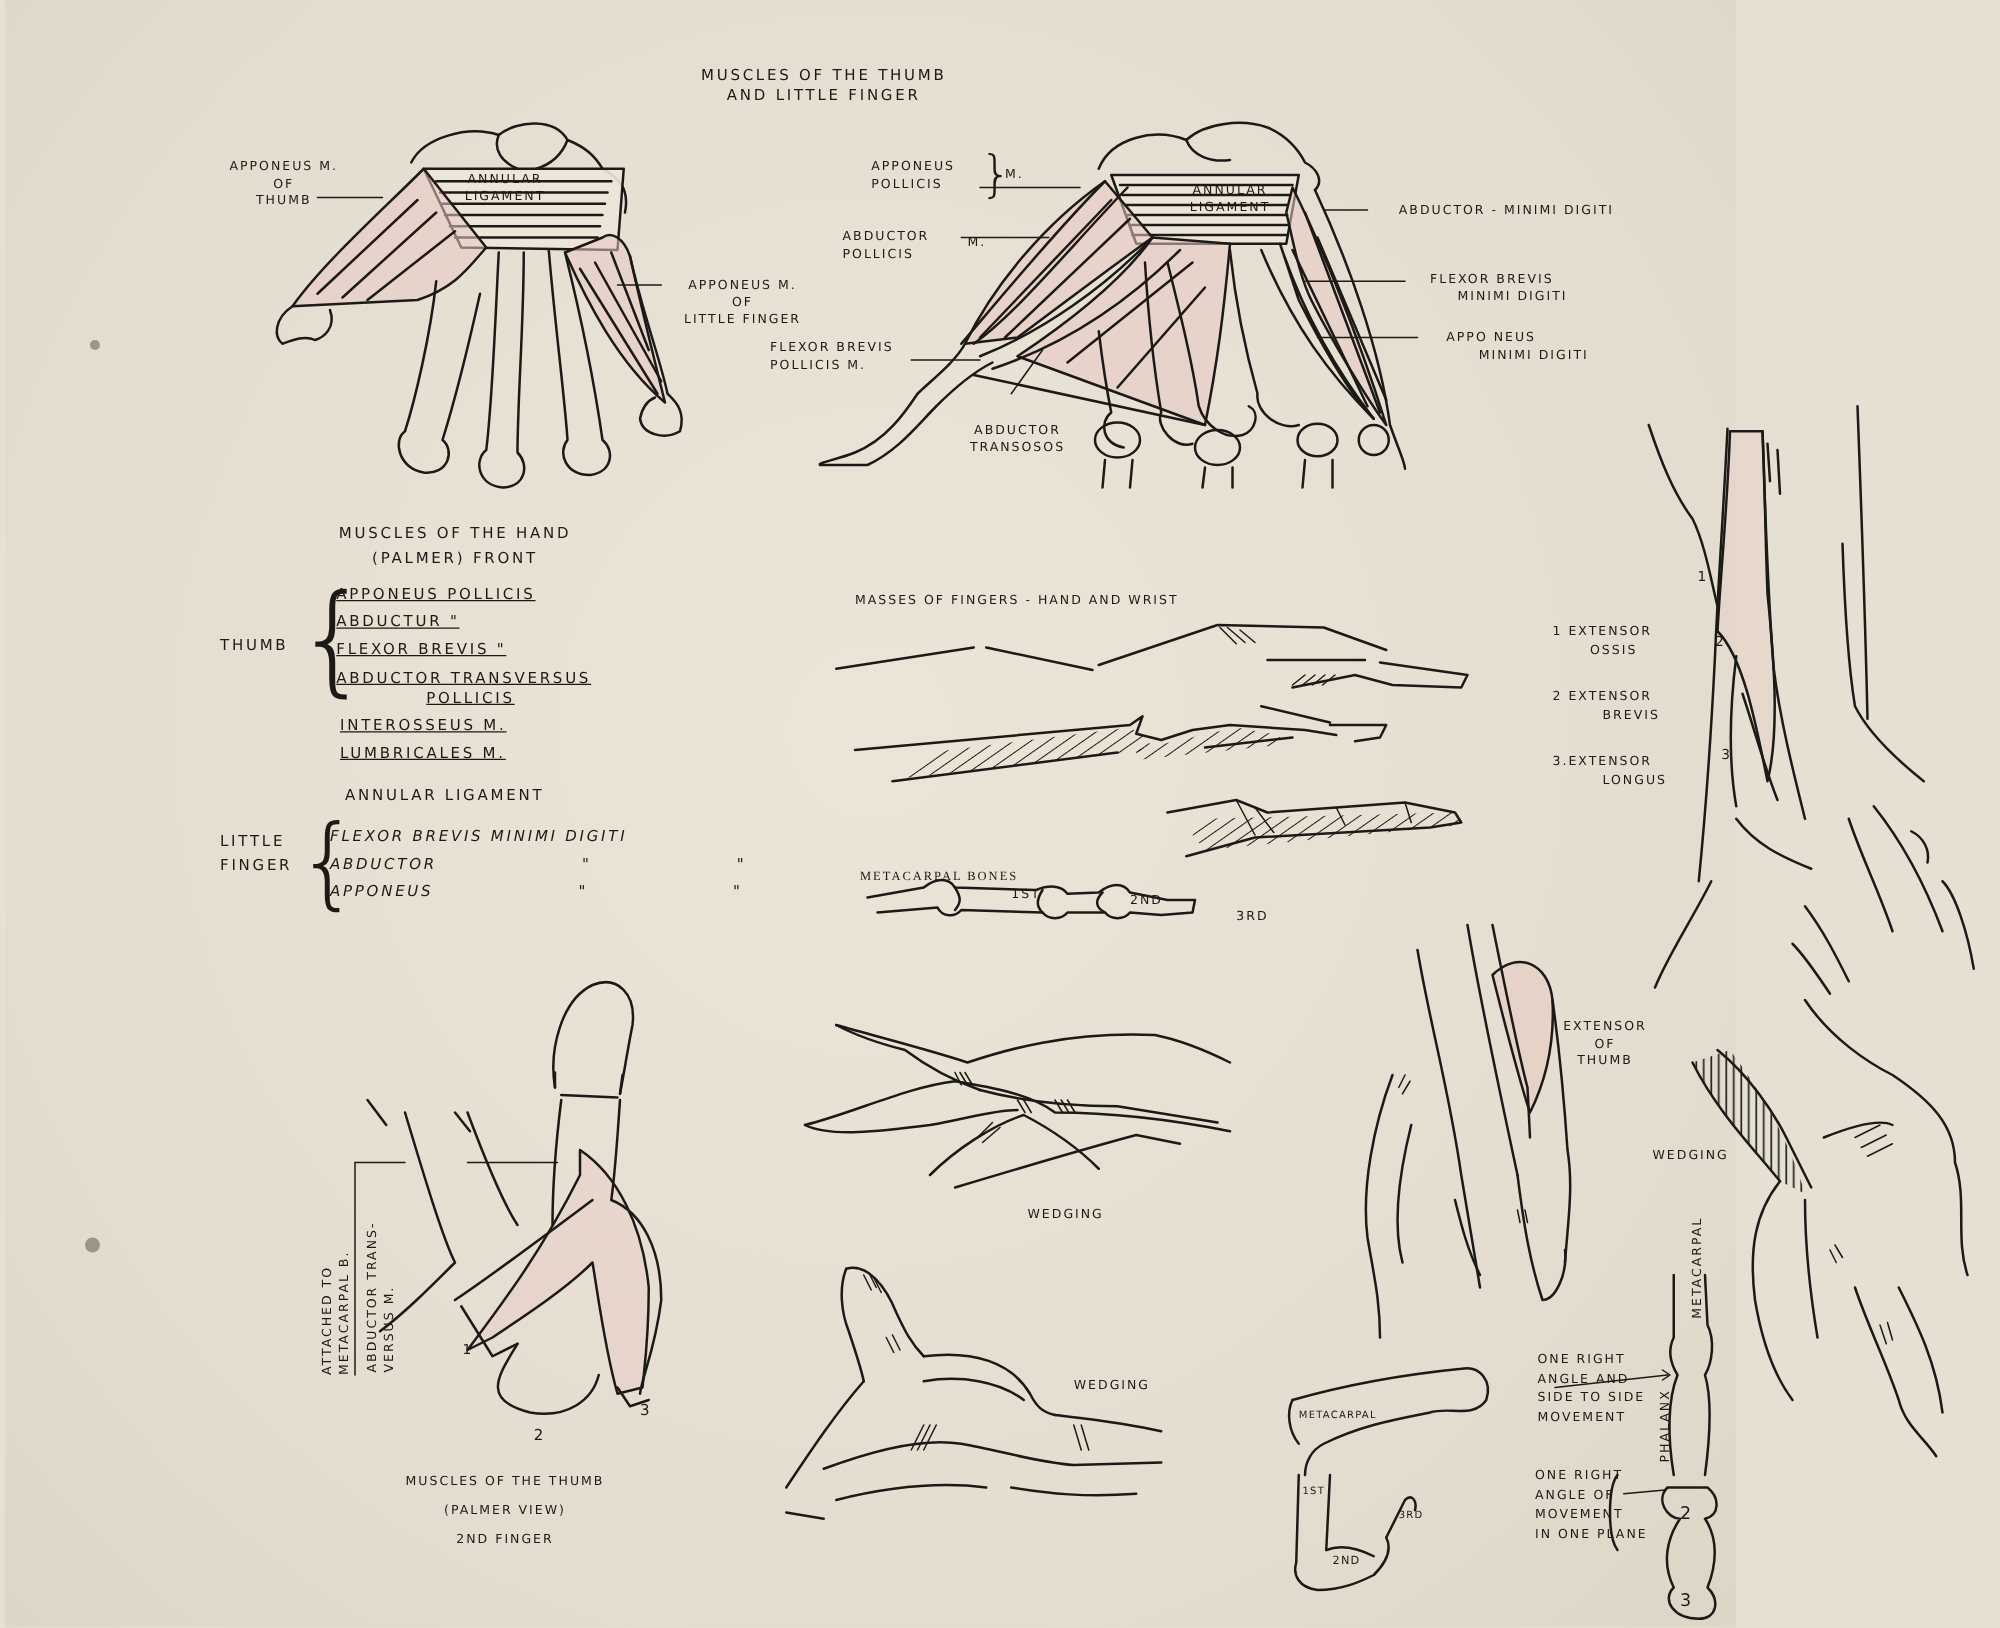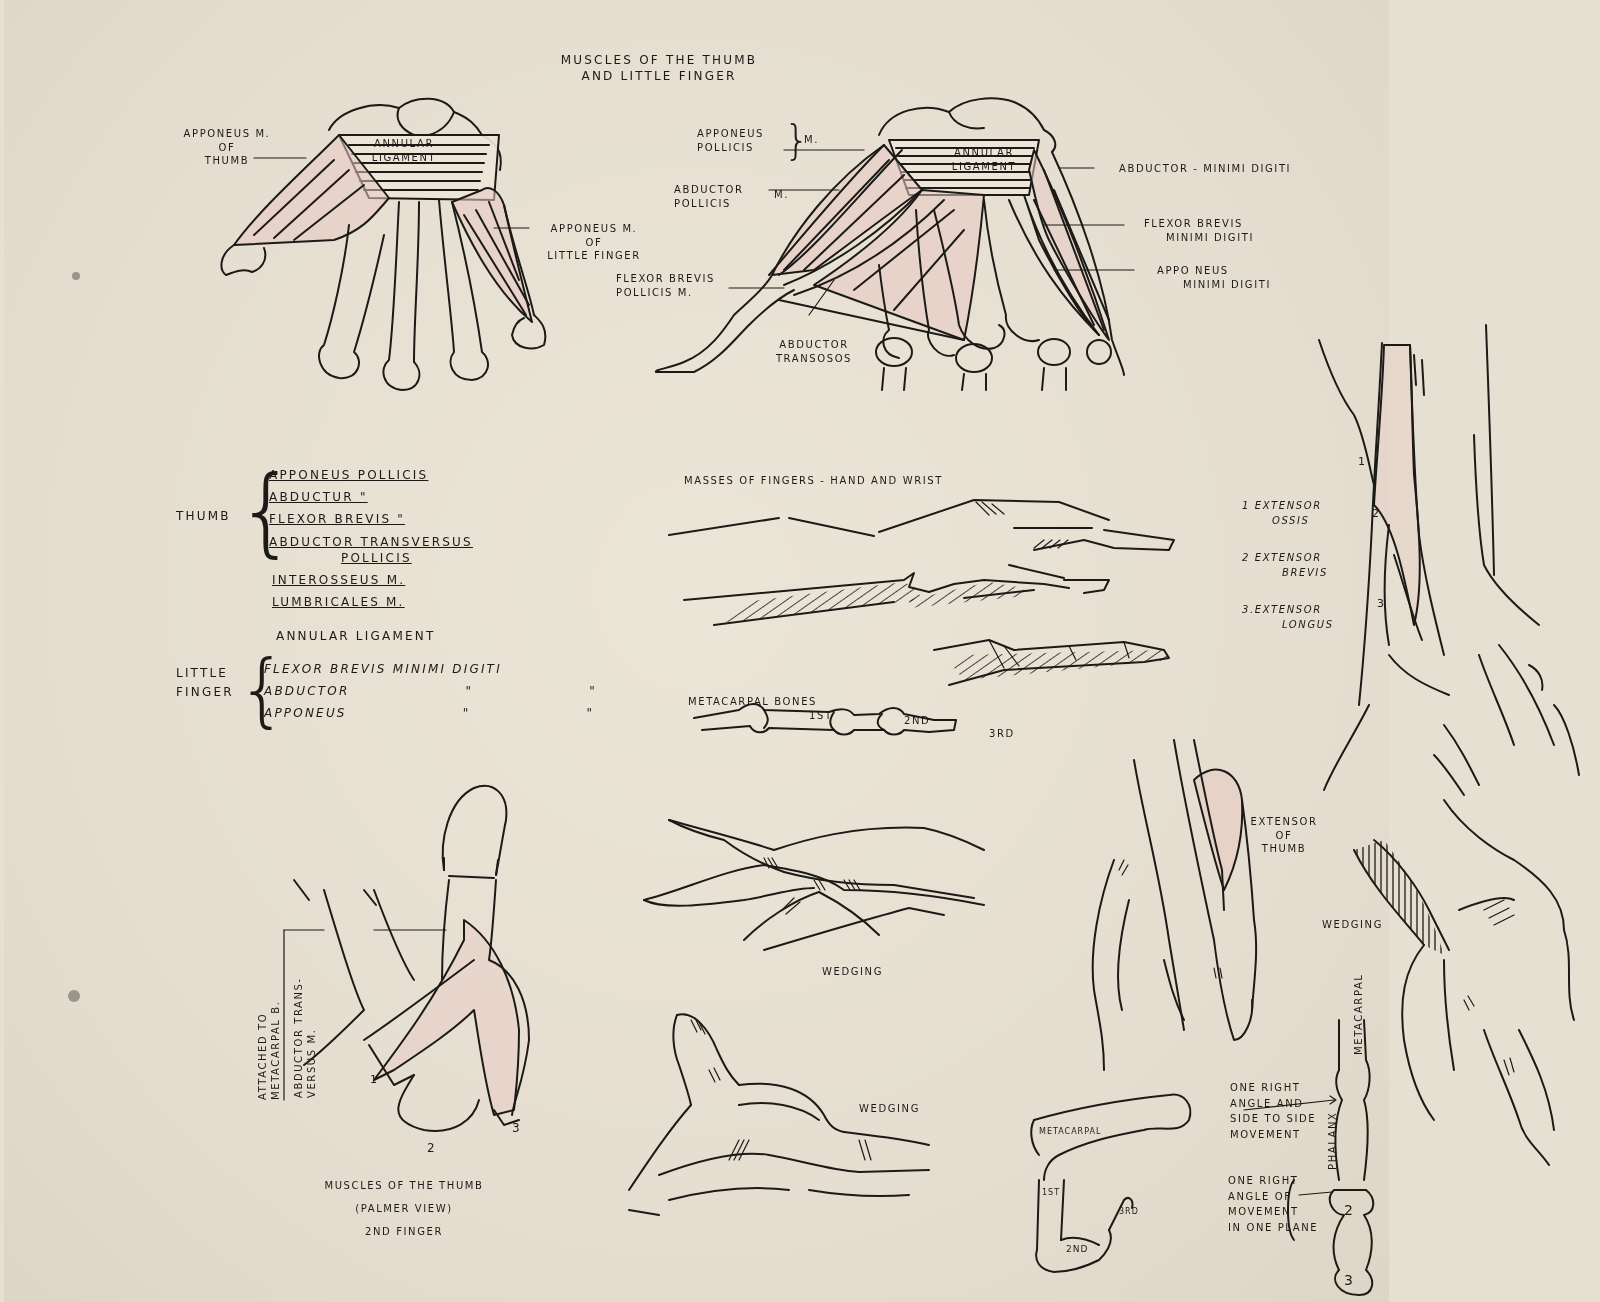--- a/index.html
+++ b/index.html
@@ -200,20 +200,24 @@
   <div class="lbl small" style="left:1115px;top:162px;">Abductor - minimi digiti</div>
   <div class="lbl small" style="left:1140px;top:217px;">
     <div>Flexor brevis</div>
     <div style="padding-left:22px">Minimi digiti</div>
   </div>
   <div class="lbl small" style="left:1153px;top:264px;">
     <div>Appo neus</div>
     <div style="padding-left:26px">Minimi digiti</div>
   </div>
 
+  <div class="lbl center" style="left:240px;top:418px;width:240px;">
+    <div>Muscles of the hand</div>
+    <div style="margin-top:4px">(Palmer) front</div>
+  </div>
   <div class="lbl" style="left:172px;top:508px;">Thumb</div>
   <div class="brace" style="left:232px;top:463px;font-size:96px;">{</div>
   <div class="lbl stack" style="left:265px;top:467px;">
     <div>Apponeus pollicis</div>
     <div>Abductur "</div>
     <div>Flexor brevis "</div>
     <div style="margin-bottom:0">Abductor transversus</div>
     <div style="padding-left:72px">pollicis</div>
   </div>
   <div class="lbl stack" style="left:268px;top:572px;">
@@ -247,26 +251,26 @@
     <path d="M20 110 L240 90 L250 83 L245 97 L265 102 L290 94 L320 90 L380 94 L405 98 M370 100 L300 108 M50 135 L230 112"></path>
     <path d="M60 130 L80 112 L240 92 L250 98 L260 110 L230 113 L55 133 Z" style="fill:url(#hatchP);stroke:none"></path>
     <path d="M245 110 L325 92 L360 98 L360 106 L245 118 Z" style="fill:url(#hatchP);stroke:none"></path>
     <path d="M270 160 L325 150 L350 160 L405 156 L460 152 L500 160 L505 168 L480 172 L340 180 L285 195"></path>
     <path class="thin" d="M325 150 L340 178 M340 156 L355 176 M405 156 L412 170 M460 152 L465 168"></path>
     <path d="M290 178 L300 165 L500 160 L505 170 L300 190 Z" style="fill:url(#hatchP);stroke:none"></path>
 
     <path d="M30 228 L75 220 C85 212,95 212,100 220 L165 222 C175 218,185 218,190 225 L215 224 C225 216,235 216,240 224 L270 230 L292 230 L290 240 L265 242 L240 240 C235 246,225 246,220 240 L190 240 C185 246,175 246,170 240 L105 238 C100 244,90 244,86 236 L38 240"></path>
     <path d="M100 220 C105 228,105 232,100 238 M170 222 C165 230,165 235,170 240 M218 224 C212 230,212 236,220 240"></path>
   </svg>
-  <div class="lbl small" style="left:684px;top:695px;">Metacarpal bones</div>
+  <div class="lbl small" style="left:684px;top:695px;font-family:Liberation Serif, serif;">Metacarpal bones</div>
   <div class="lbl small" style="left:805px;top:709px;">1st</div>
   <div class="lbl small" style="left:900px;top:714px;">2nd</div>
   <div class="lbl small" style="left:985px;top:727px;">3rd</div>
 
-  <div class="lbl small" style="left:1238px;top:498px;line-height:1.5;font-style:italic;">
+  <div class="lbl small" style="left:1238px;top:498px;line-height:1.5;">
     <div>1 Extensor</div>
     <div style="padding-left:30px;margin-bottom:22px">Ossis</div>
     <div>2 Extensor</div>
     <div style="padding-left:40px;margin-bottom:22px">Brevis</div>
     <div>3.Extensor</div>
     <div style="padding-left:40px">Longus</div>
   </div>
   <svg class="art" style="left:1310px;top:325px;" width="270" height="470" viewBox="0 0 270 470">
     <path class="muscle" d="M70 20 C68 80,62 140,60 180 C80 200,90 250,100 300 C110 260,105 200,100 150 C98 100,98 60,96 20 Z" style="fill-opacity:.35"></path>
     <path d="M5 15 C15 45,25 70,40 90 C50 110,55 140,60 160"></path>

